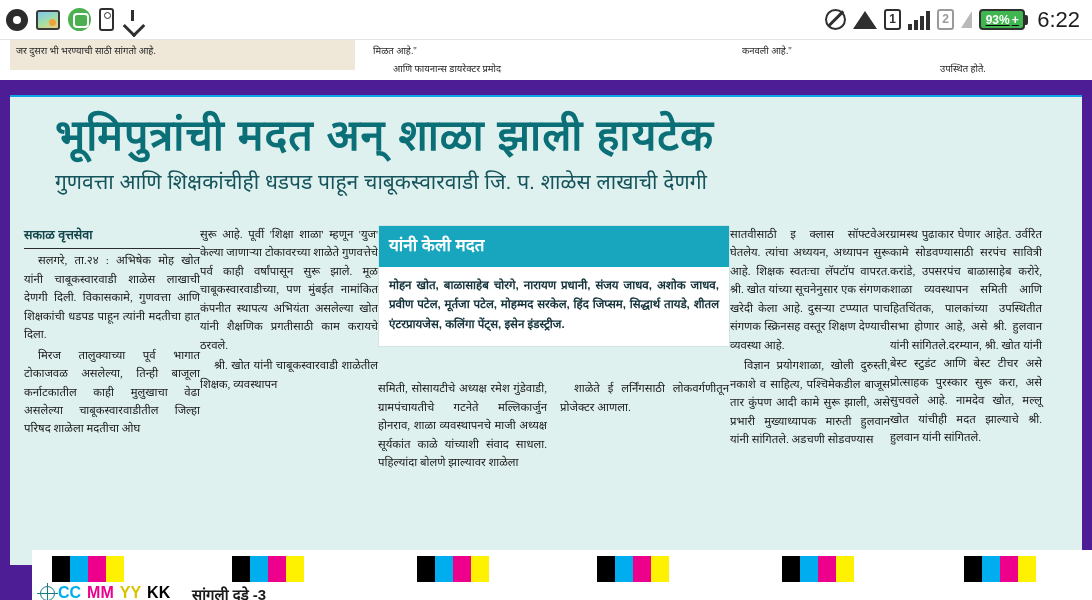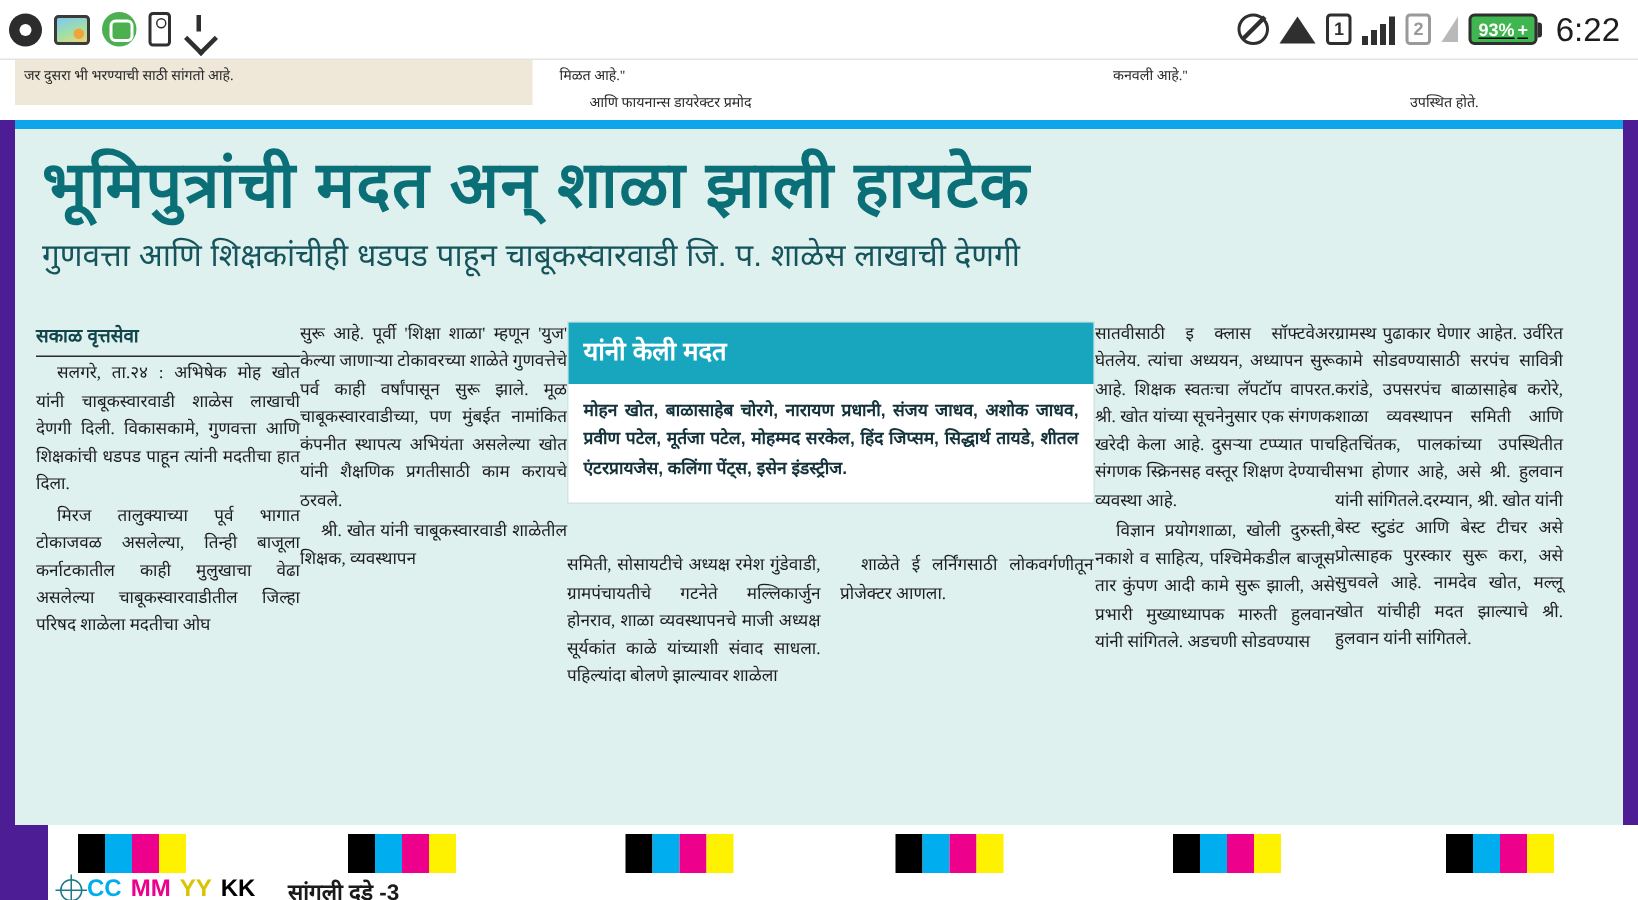--- a/index.html
+++ b/index.html
@@ -147,24 +147,25 @@
     font-size: 9.5px; line-height: 1.55; color: #2a2a2a;
     text-align: justify;
   }
   .topstrip .shade {
     position: absolute; left: 10px; top: 0; width: 345px; height: 30px;
     background: #efe8d9;
   }
 
   
   .article {
-    position: absolute; top: 40px; left: 10px;
+    position: absolute; top: 55px; left: 10px;
     width: 1072px; height: 470px;
     background: #dff1ef;
-    border-top: 6px solid #0ea5e9;
+    border-top: 2px solid #0ea5e9;
+    padding-left: 27px;
   }
   .headline {
     margin: 14px 18px 0 18px;
     font-family: "Liberation Sans", sans-serif;
     font-weight: bold;
     font-size: 43px;
     letter-spacing: 1px;
     color: #0b6f78;
     line-height: 1.12;
     white-space: nowrap;

